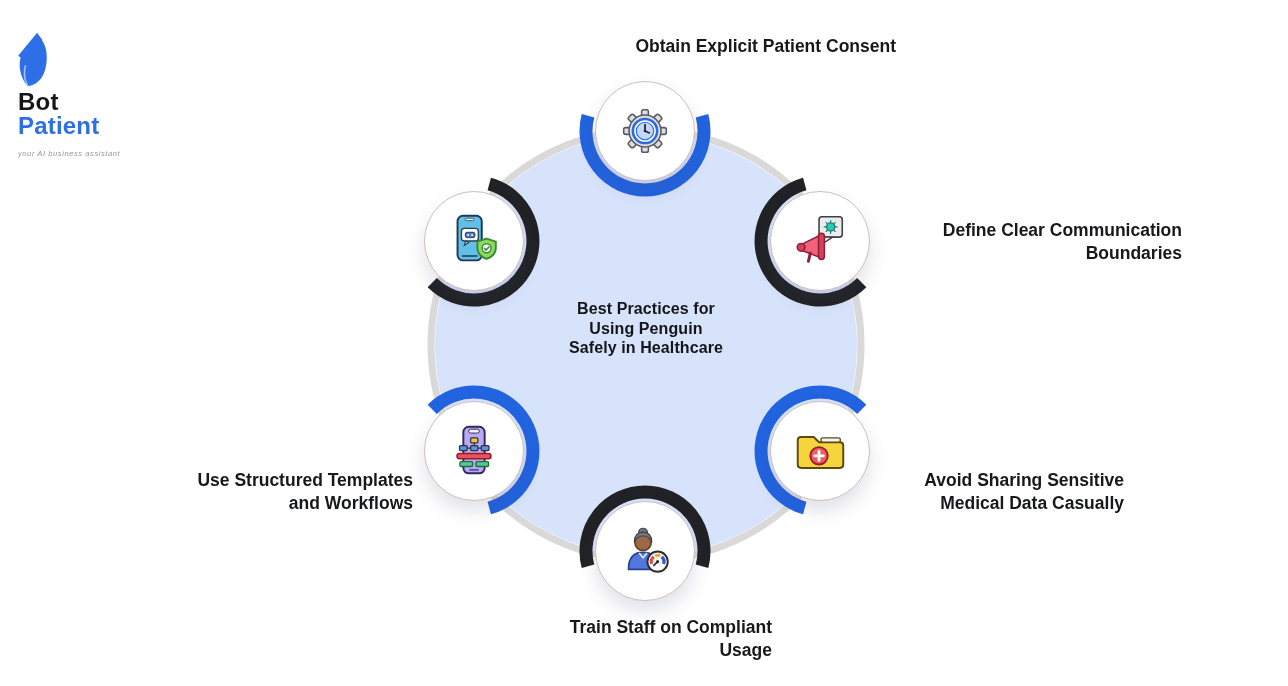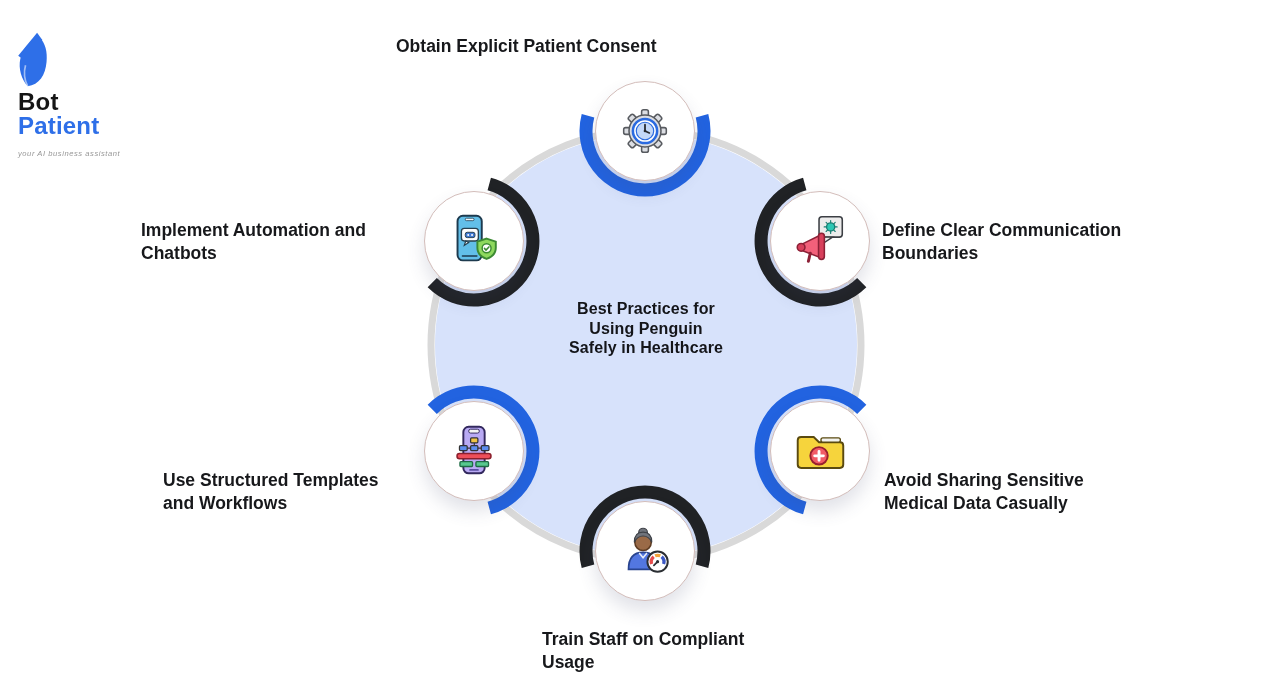--- a/index.html
+++ b/index.html
@@ -32,25 +32,25 @@
     display:flex;align-items:center;justify-content:center;
   }
   .bubble svg{width:62px;height:62px;}
   .n-top{left:579px;top:65px;}
   .n-topright{left:754px;top:175px;}
   .n-bottomright{left:754px;top:385px;}
   .n-bottom{left:579px;top:485px;}
   .n-bottomleft{left:408px;top:385px;}
   .n-topleft{left:408px;top:175px;}
   
-  .nlabel{position:absolute;font-size:17.5px;font-weight:bold;line-height:1.34;text-align:left;color:#17181b;}
+  .nlabel{position:absolute;font-size:17.5px;font-weight:bold;line-height:1.34;text-align:right;color:#17181b;}
   .l-top{left:396px;top:35px;width:500px;}
   .l-topright{left:882px;top:219px;width:300px;}
   .l-bottomright{left:884px;top:469px;width:240px;}
-  .l-bottom{left:542px;top:616px;width:230px;margin-top:12px;}
+  .l-bottom{left:542px;top:616px;width:230px;}
   .l-bottomleft{left:163px;top:469px;width:250px;}
   .l-topleft{left:141px;top:219px;width:270px;}
 </style>
 </head>
 <body>
 
 <div class="stage">
 
   <div class="logo">
     <svg class="logo-mark" viewBox="0 0 40 56">
@@ -194,15 +194,14 @@
         <path d="M42.8 39.6 l1.6 1.7 3 -3.2" stroke="#3c8a33" stroke-width="1.6" fill="none" stroke-linecap="round"></path>
       </svg>
     </div>
   </div>
 
   <div class="nlabel l-top">Obtain Explicit Patient Consent</div>
   <div class="nlabel l-topright">Define Clear Communication Boundaries</div>
   <div class="nlabel l-bottomright">Avoid Sharing Sensitive Medical Data Casually</div>
   <div class="nlabel l-bottom">Train Staff on Compliant Usage</div>
   <div class="nlabel l-bottomleft">Use Structured Templates and Workflows</div>
-  <div class="nlabel l-topleft">Implement Automation and Chatbots</div>
 
 </div>
 
 </body></html>

